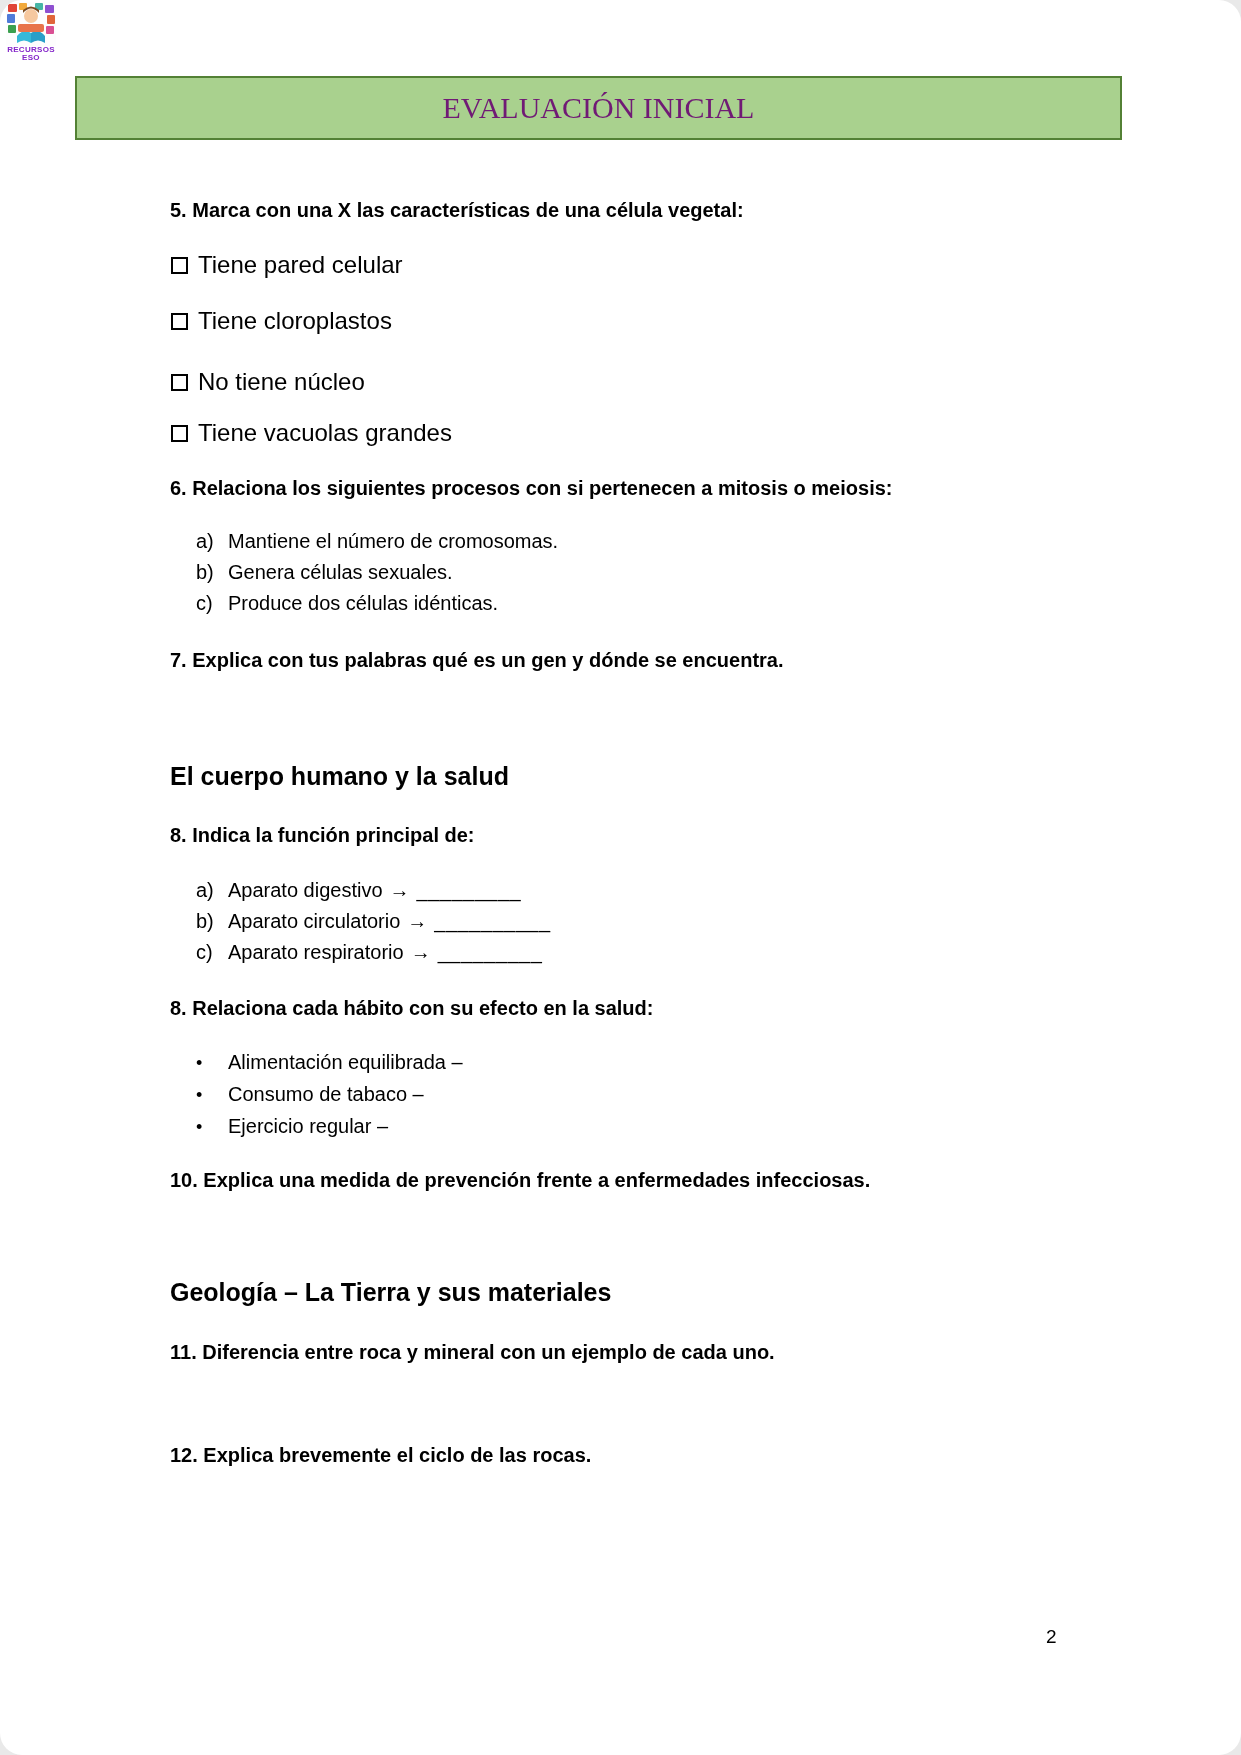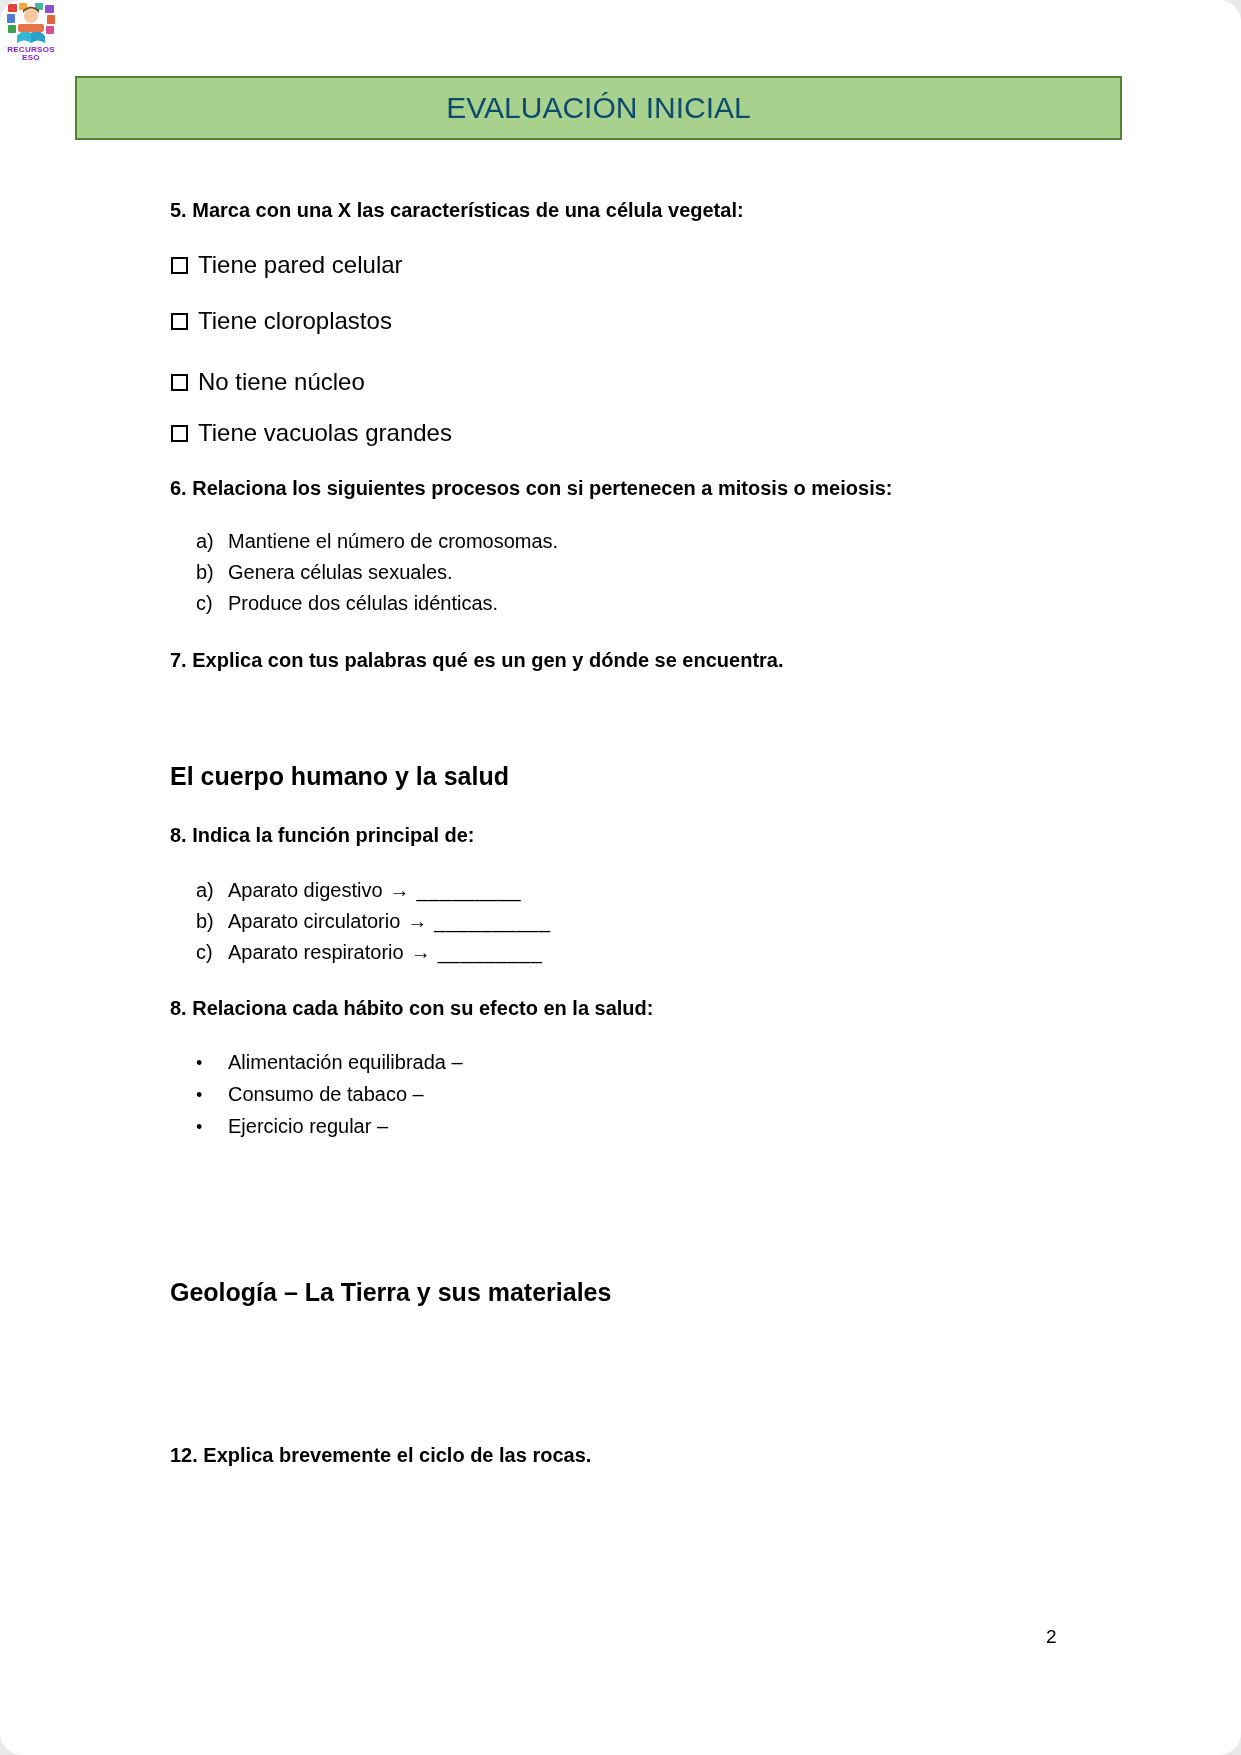--- a/index.html
+++ b/index.html
@@ -15,22 +15,22 @@
   }
   
   .logo{position:absolute;left:4px;top:2px;width:54px;text-align:center;}
   .logo svg{display:block;margin:0 auto;}
   .logo-text{font-size:8px;font-weight:700;color:#8426c9;line-height:8px;letter-spacing:.3px;}
   
   .banner{
     position:absolute;left:75px;top:76px;width:1047px;height:64px;
     box-sizing:border-box;
     display:flex;align-items:center;justify-content:center;gap:75px;
-    font-family:Liberation Sans, sans-serif;
-    font-size:30px;color:#0c4a6e;
+    font-family:Liberation Serif, serif;
+    font-size:30px;color:#701a75;
   }
   .banner span{white-space:nowrap;}
   
   .q-title{
     position:absolute;left:170px;right:80px;
     font-size:20px;font-weight:700;line-height:26px;white-space:nowrap;
   }
   .section-title{
     position:absolute;left:170px;right:80px;
     font-size:25px;font-weight:700;line-height:34px;white-space:nowrap;
@@ -160,21 +160,23 @@
   </div>
   <div class="bullet-row" style="top:1081px">
     <span class="bullet-glyph">•</span>
     <span>Consumo de tabaco –</span>
   </div>
   <div class="bullet-row" style="top:1113px">
     <span class="bullet-glyph">•</span>
     <span>Ejercicio regular –</span>
   </div>
 
+  <div class="q-title" style="top:1167px">10. Explica una medida de prevención frente a enfermedades infecciosas.</div>
 
   <div class="section-title" style="top:1275px">Geología – La Tierra y sus materiales</div>
 
+  <div class="q-title" style="top:1339px">11. Diferencia entre roca y mineral con un ejemplo de cada uno.</div>
 
   <div class="q-title" style="top:1442px">12. Explica brevemente el ciclo de las rocas.</div>
 
   <div class="page-number">2</div>
 
 </div>
 
 </body></html>

